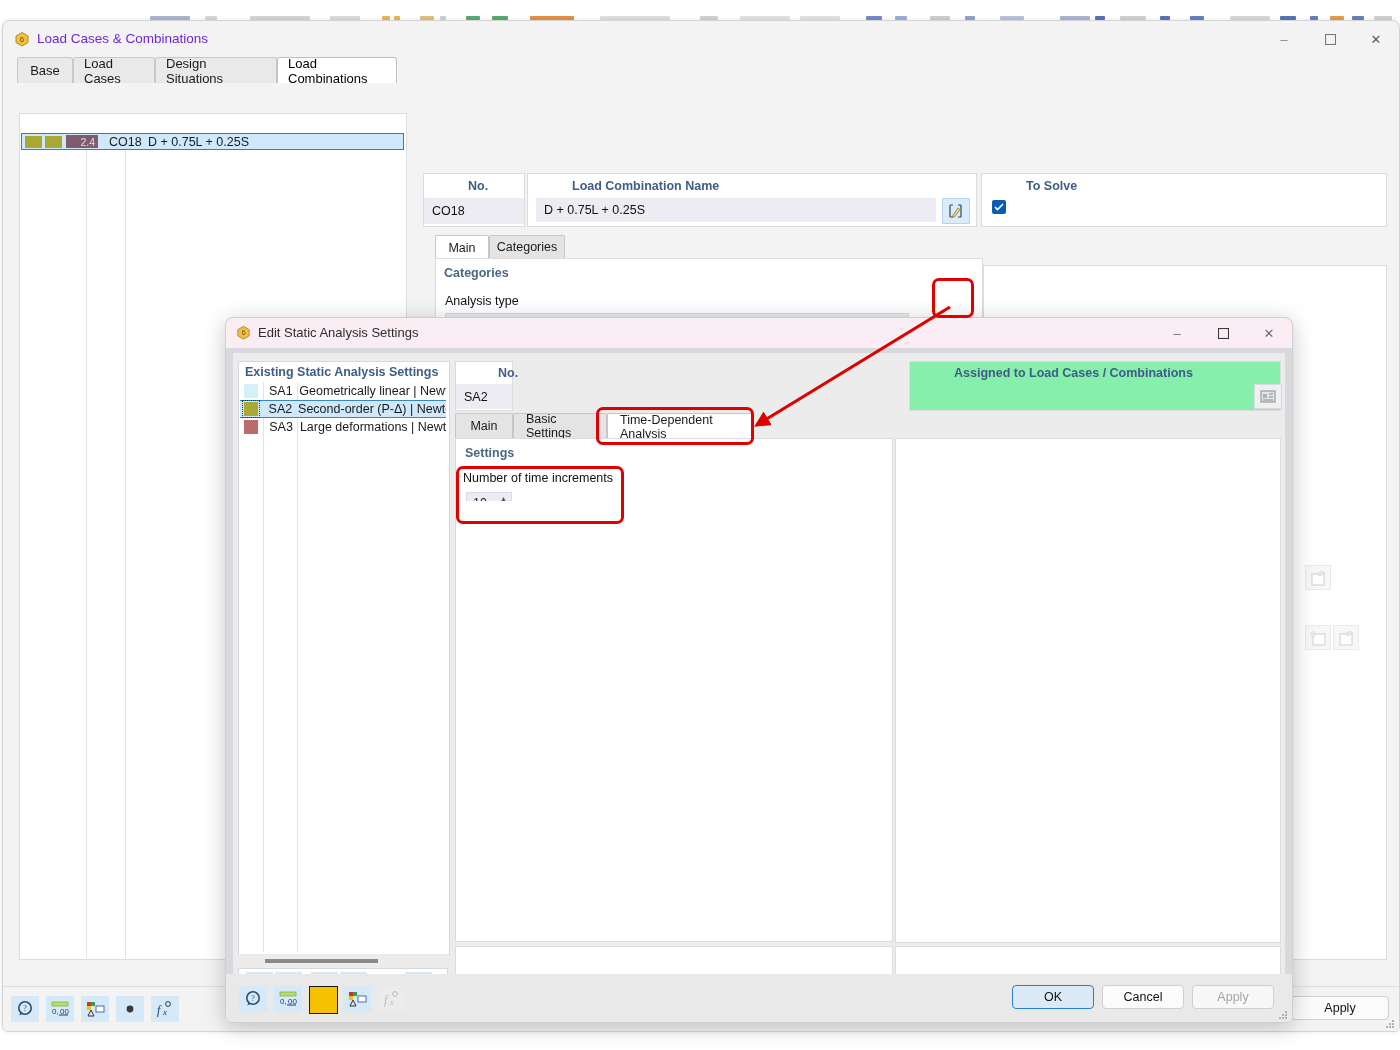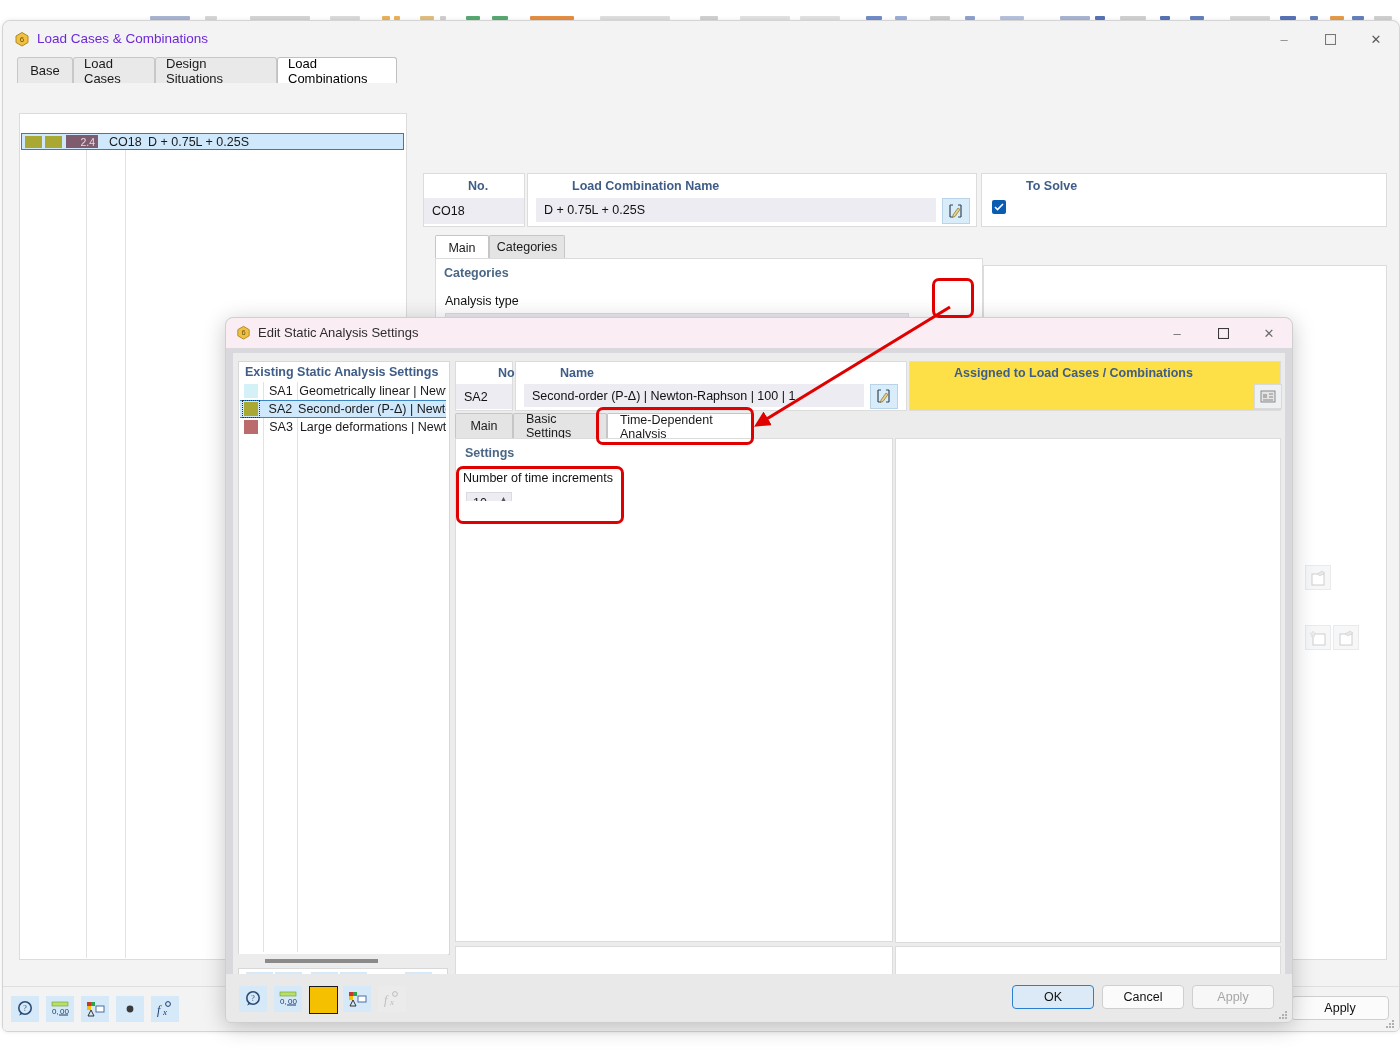--- a/index.html
+++ b/index.html
@@ -578,33 +578,22 @@
               <path d="M2 2 L14 14 M14 2 L2 14" stroke="#e01616" stroke-width="2.6" stroke-linecap="round"></path>
             </svg>
           </div>
         </div>
 
         <div style="position:absolute;left:222px;top:8px;width:56px;height:48px;background:#fff;border:1px solid #dcdcdc">
           <span class="box-h" style="left:6px;top:4px">No.</span>
           <span class="ro-field" style="left:0;top:22px;width:56px;height:25px;background:#ececf2">SA2</span>
         </div>
 
-        <div style="position:absolute;left:282px;top:8px;width:390px;height:48px;background:#fff;border:1px solid #dcdcdc">
-          <span class="box-h" style="left:8px;top:4px">Name</span>
-          <span class="ro-field" style="left:8px;top:22px;width:340px;height:23px;background:#ececf2">Second-order (P-Δ) | Newton-Raphson | 100 | 1</span>
-          <span class="btn-edit" style="left:354px;top:22px;width:26px;height:23px">
-            <svg width="16" height="15" viewBox="0 0 16 15">
-              <path d="M2 1 h3 M2 1 v12 M2 13 h3" stroke="#33475c" fill="none" stroke-width="1.2"></path>
-              <path d="M13 1 h-3 M13 1 v12 M13 13 h-3" stroke="#33475c" fill="none" stroke-width="1.2"></path>
-              <path d="M5 11 l5-7 2 1.5 -5 7 -2.4 .8z" fill="#e6d090" stroke="#8a7020" stroke-width=".7"></path>
-            </svg>
-          </span>
-        </div>
-
-        <div style="position:absolute;left:676px;top:8px;width:370px;height:48px;background:#fde047;border:1px solid #dcdcdc">
+
+        <div style="position:absolute;left:676px;top:8px;width:370px;height:48px;background:#86efac;border:1px solid #dcdcdc">
           <span class="box-h" style="left:8px;top:4px">Assigned to Load Cases / Combinations</span>
           <span class="iconbtn plain" style="left:344px;top:22px;width:26px;height:23px">
             <svg width="16" height="13" viewBox="0 0 16 13">
               <rect x="1" y="1" width="14" height="11" fill="#e4e4e4" stroke="#8a8a8a"></rect>
               <rect x="3" y="4" width="4" height="4" fill="#b0b0b0"></rect>
               <path d="M9 4 h4 M9 7 h4 M3 10 h10" stroke="#8a8a8a" stroke-width="1"></path>
             </svg>
           </span>
         </div>
 

